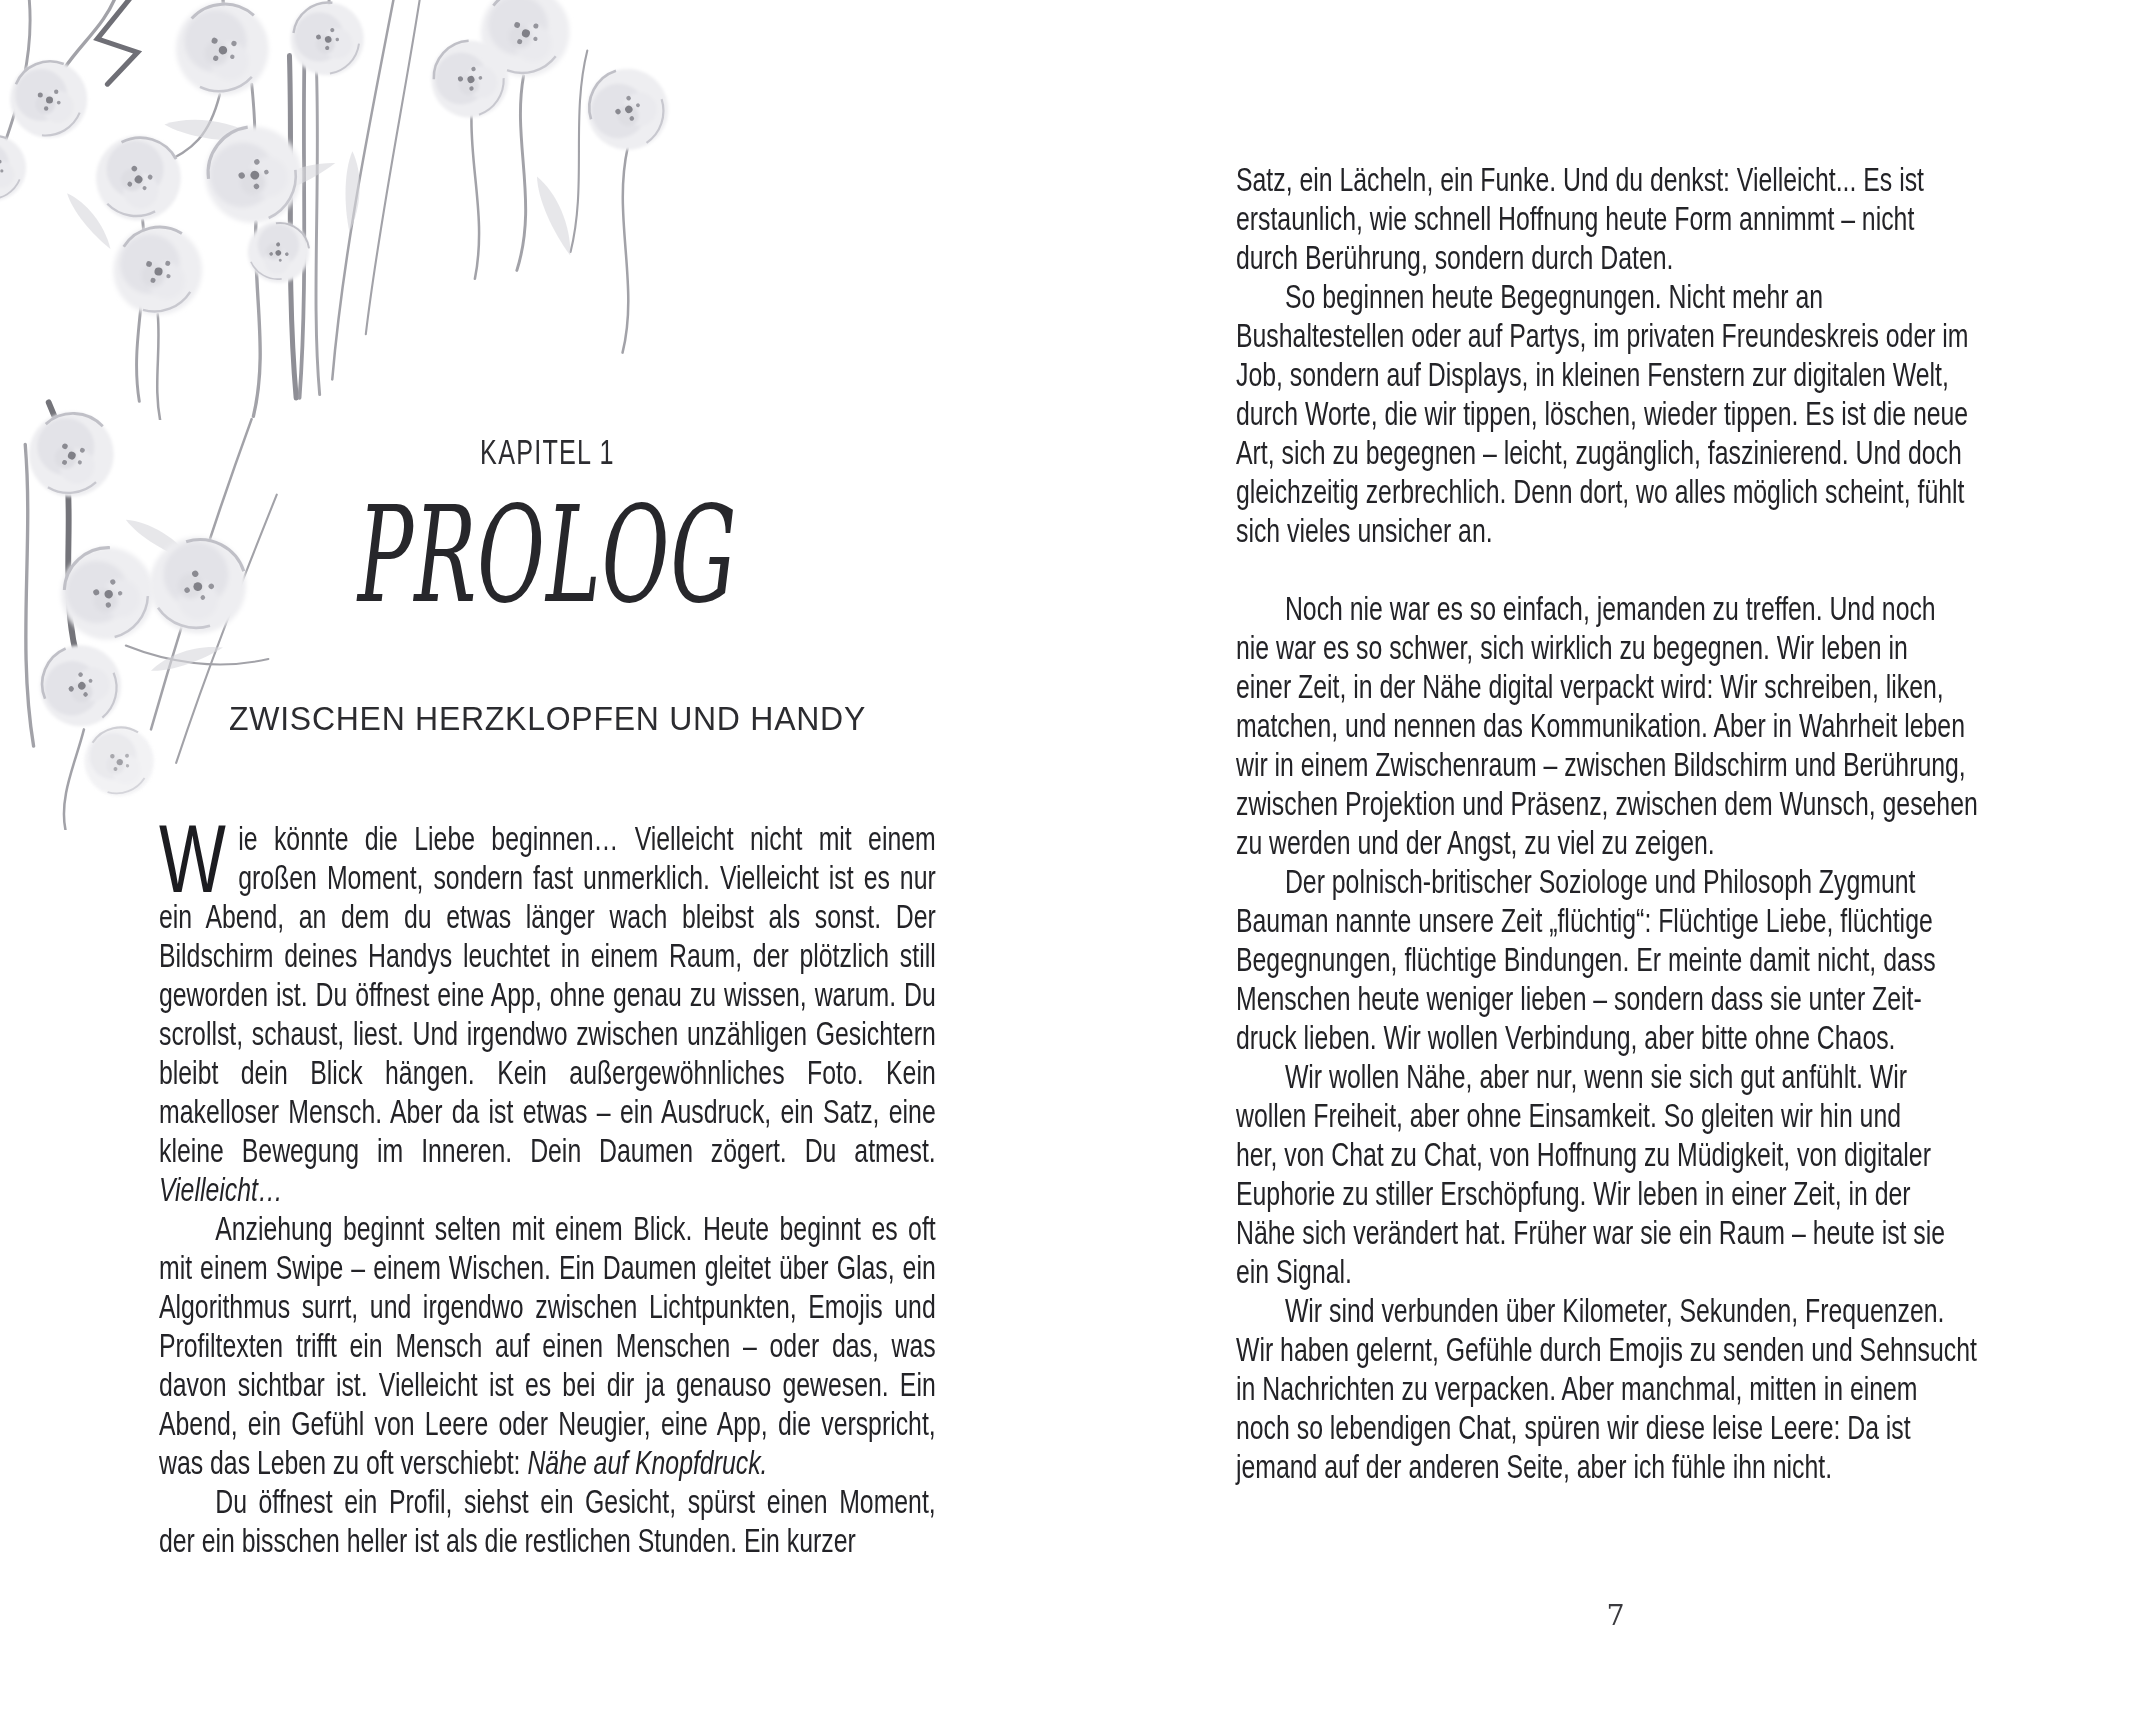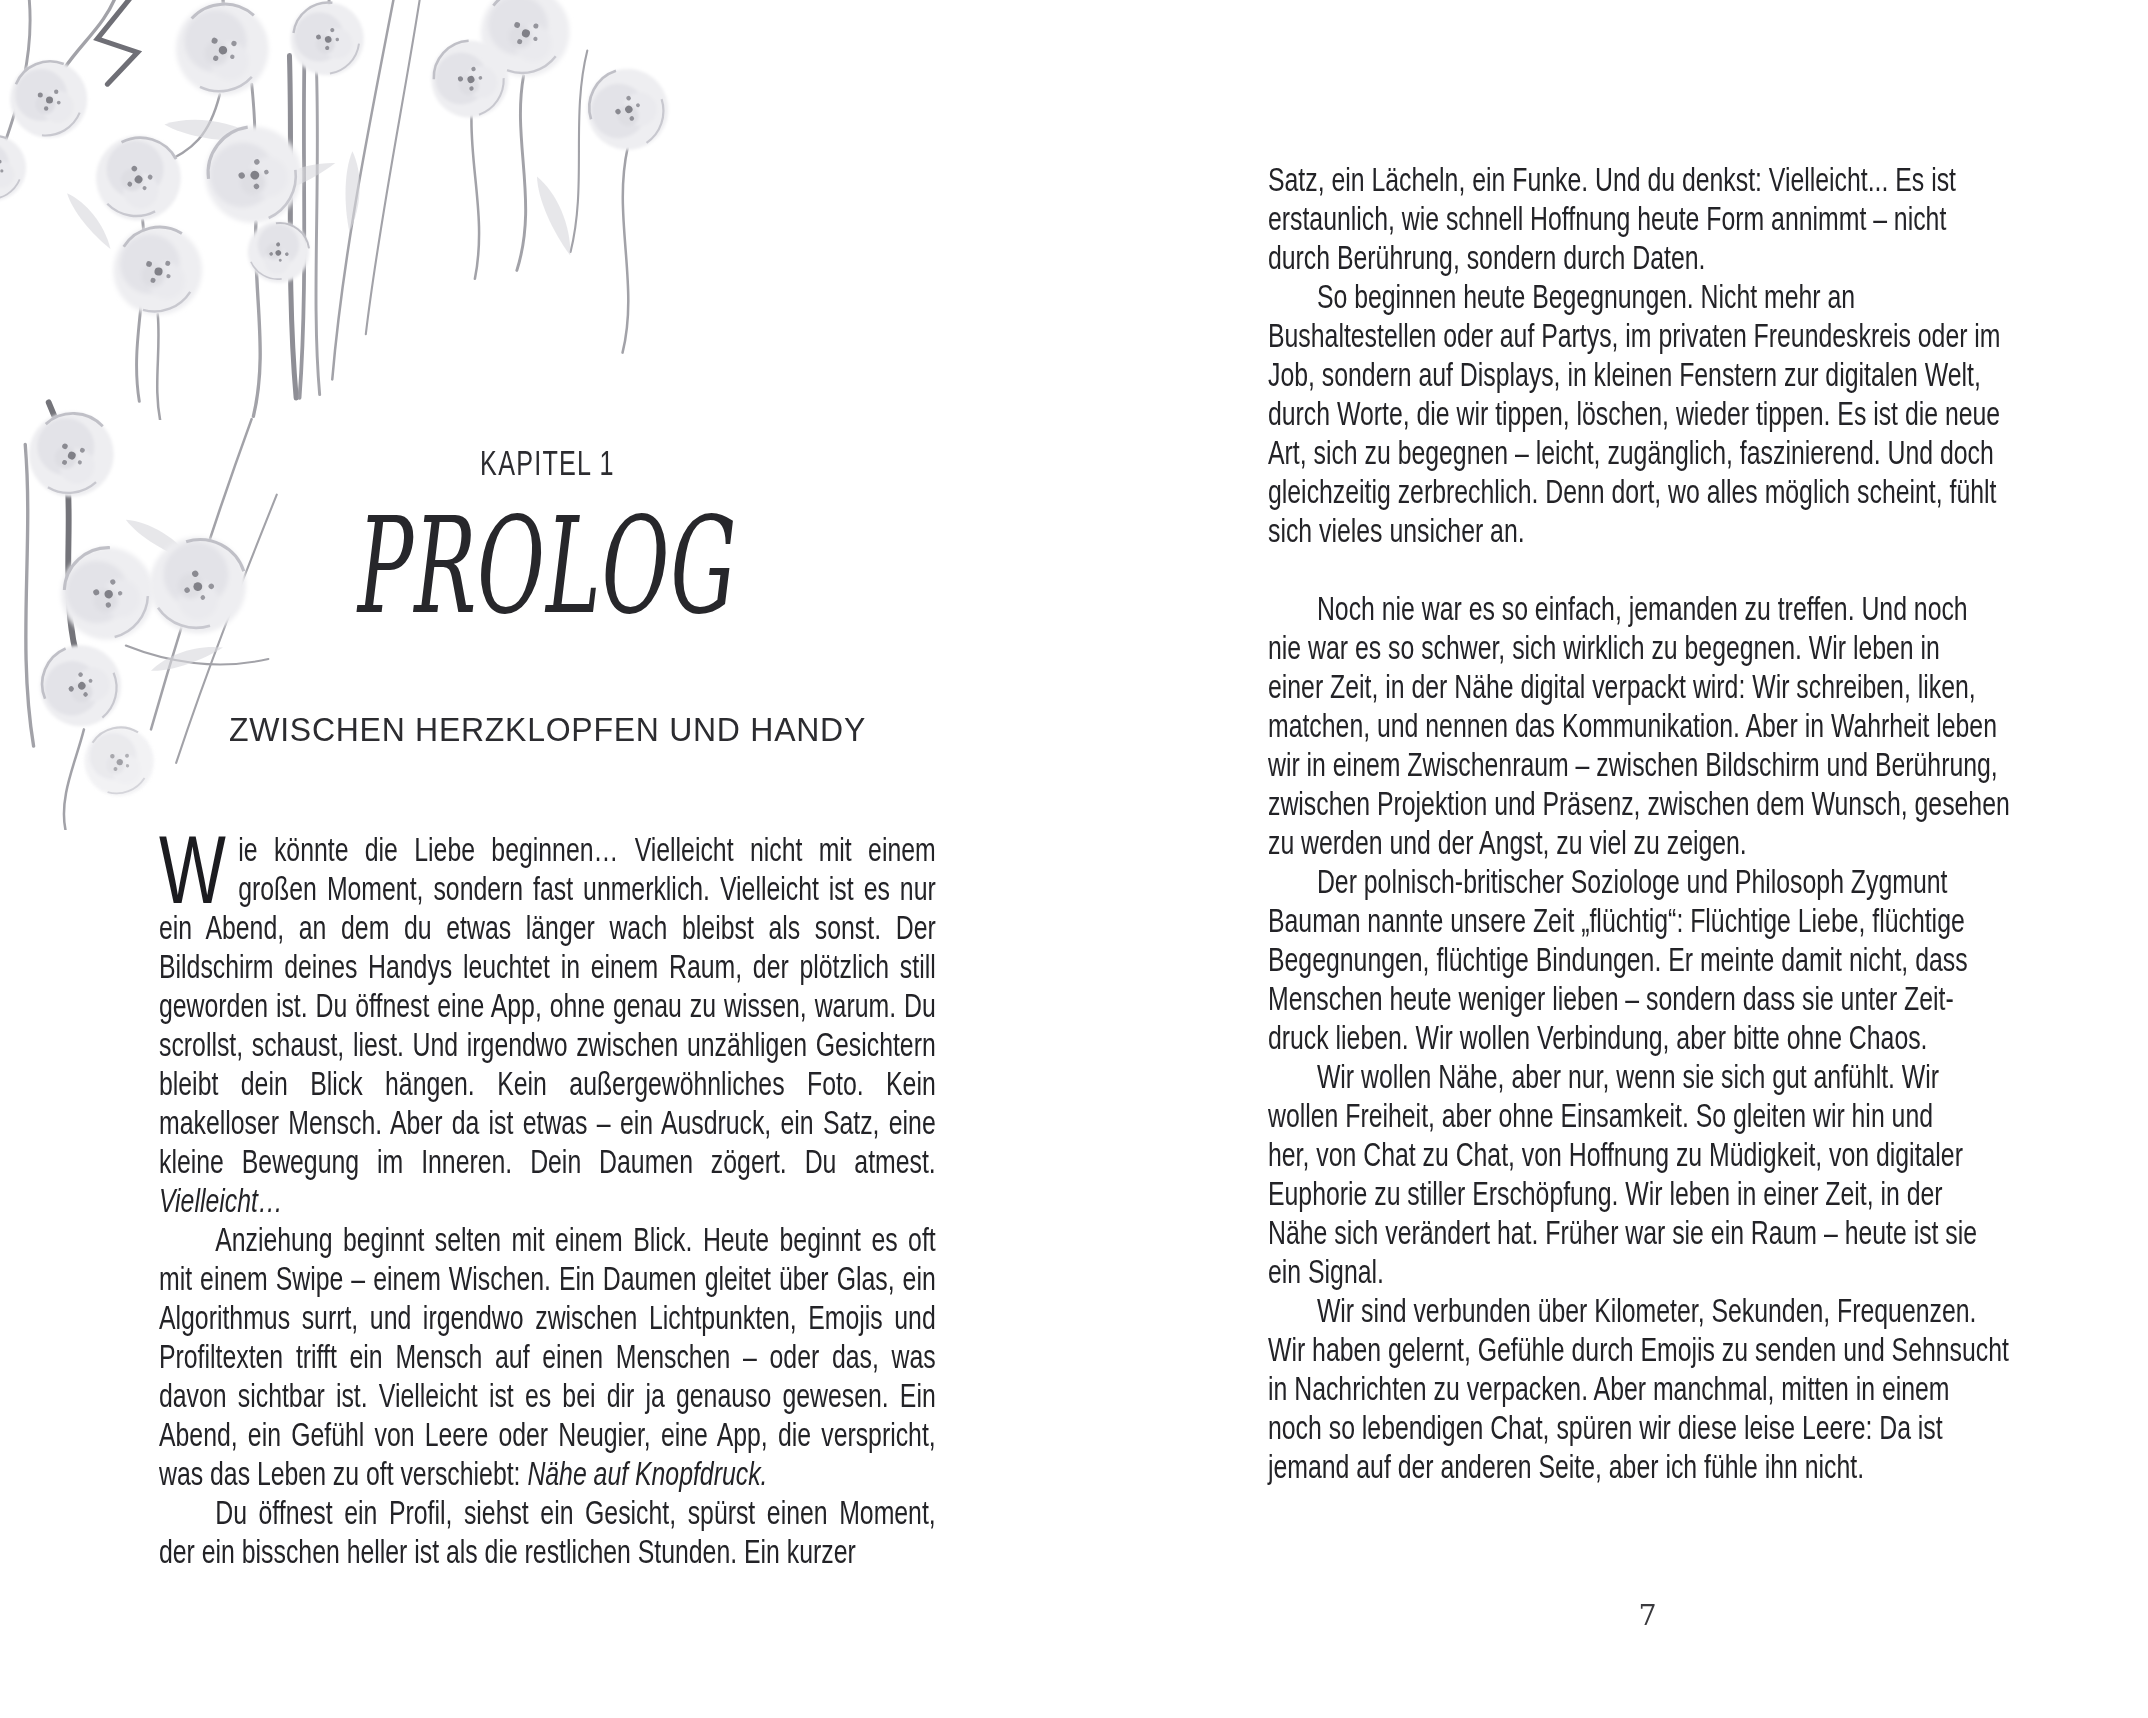--- a/index.html
+++ b/index.html
@@ -2,22 +2,22 @@
 <html style="font-size:13.4px"><head>
 <meta charset="utf-8">
 <style>
   html,body{margin:0;padding:0;background:#ffffff;}
   .spread{position:relative;width:2148px;height:1718px;background:#ffffff;overflow:hidden;
           font-family:"Liberation Sans",sans-serif;color:#232327;}
   svg.floral{position:absolute;pointer-events:none;}
   .floral-top{left:0;top:0;}
   .floral-left{left:0;top:394px;}
 
-  .page-left{position:absolute;left:159px;top:12px;width:777px;height:1386px;}
-  .page-right{position:absolute;left:1236px;top:0;width:759px;height:1718px;margin-left:32px;}
+  .page-left{position:absolute;left:159px;top:1px;width:777px;height:1386px;}
+  .page-right{position:absolute;left:1236px;top:0;width:759px;height:1718px;}
 
   .kicker{position:absolute;top:431px;left:0;width:100%;text-align:center;
           font-size:35px;line-height:39px;letter-spacing:1.7px;color:#2c2c30;
           transform:scaleX(0.72);transform-origin:50% 50%;}
   .title{position:absolute;top:470px;left:0;width:100%;text-align:center;
          font-family:"DejaVu Serif",serif;font-style:italic;font-size:133px;line-height:168px;
          letter-spacing:1.7px;color:#27272b;transform:scaleX(0.62);transform-origin:50% 50%;}
   .subtitle{position:absolute;top:697px;left:0;width:100%;text-align:center;
             font-size:34px;line-height:40px;letter-spacing:0.8px;color:#2c2c30;
             transform:scaleX(0.94);transform-origin:50% 50%;}

